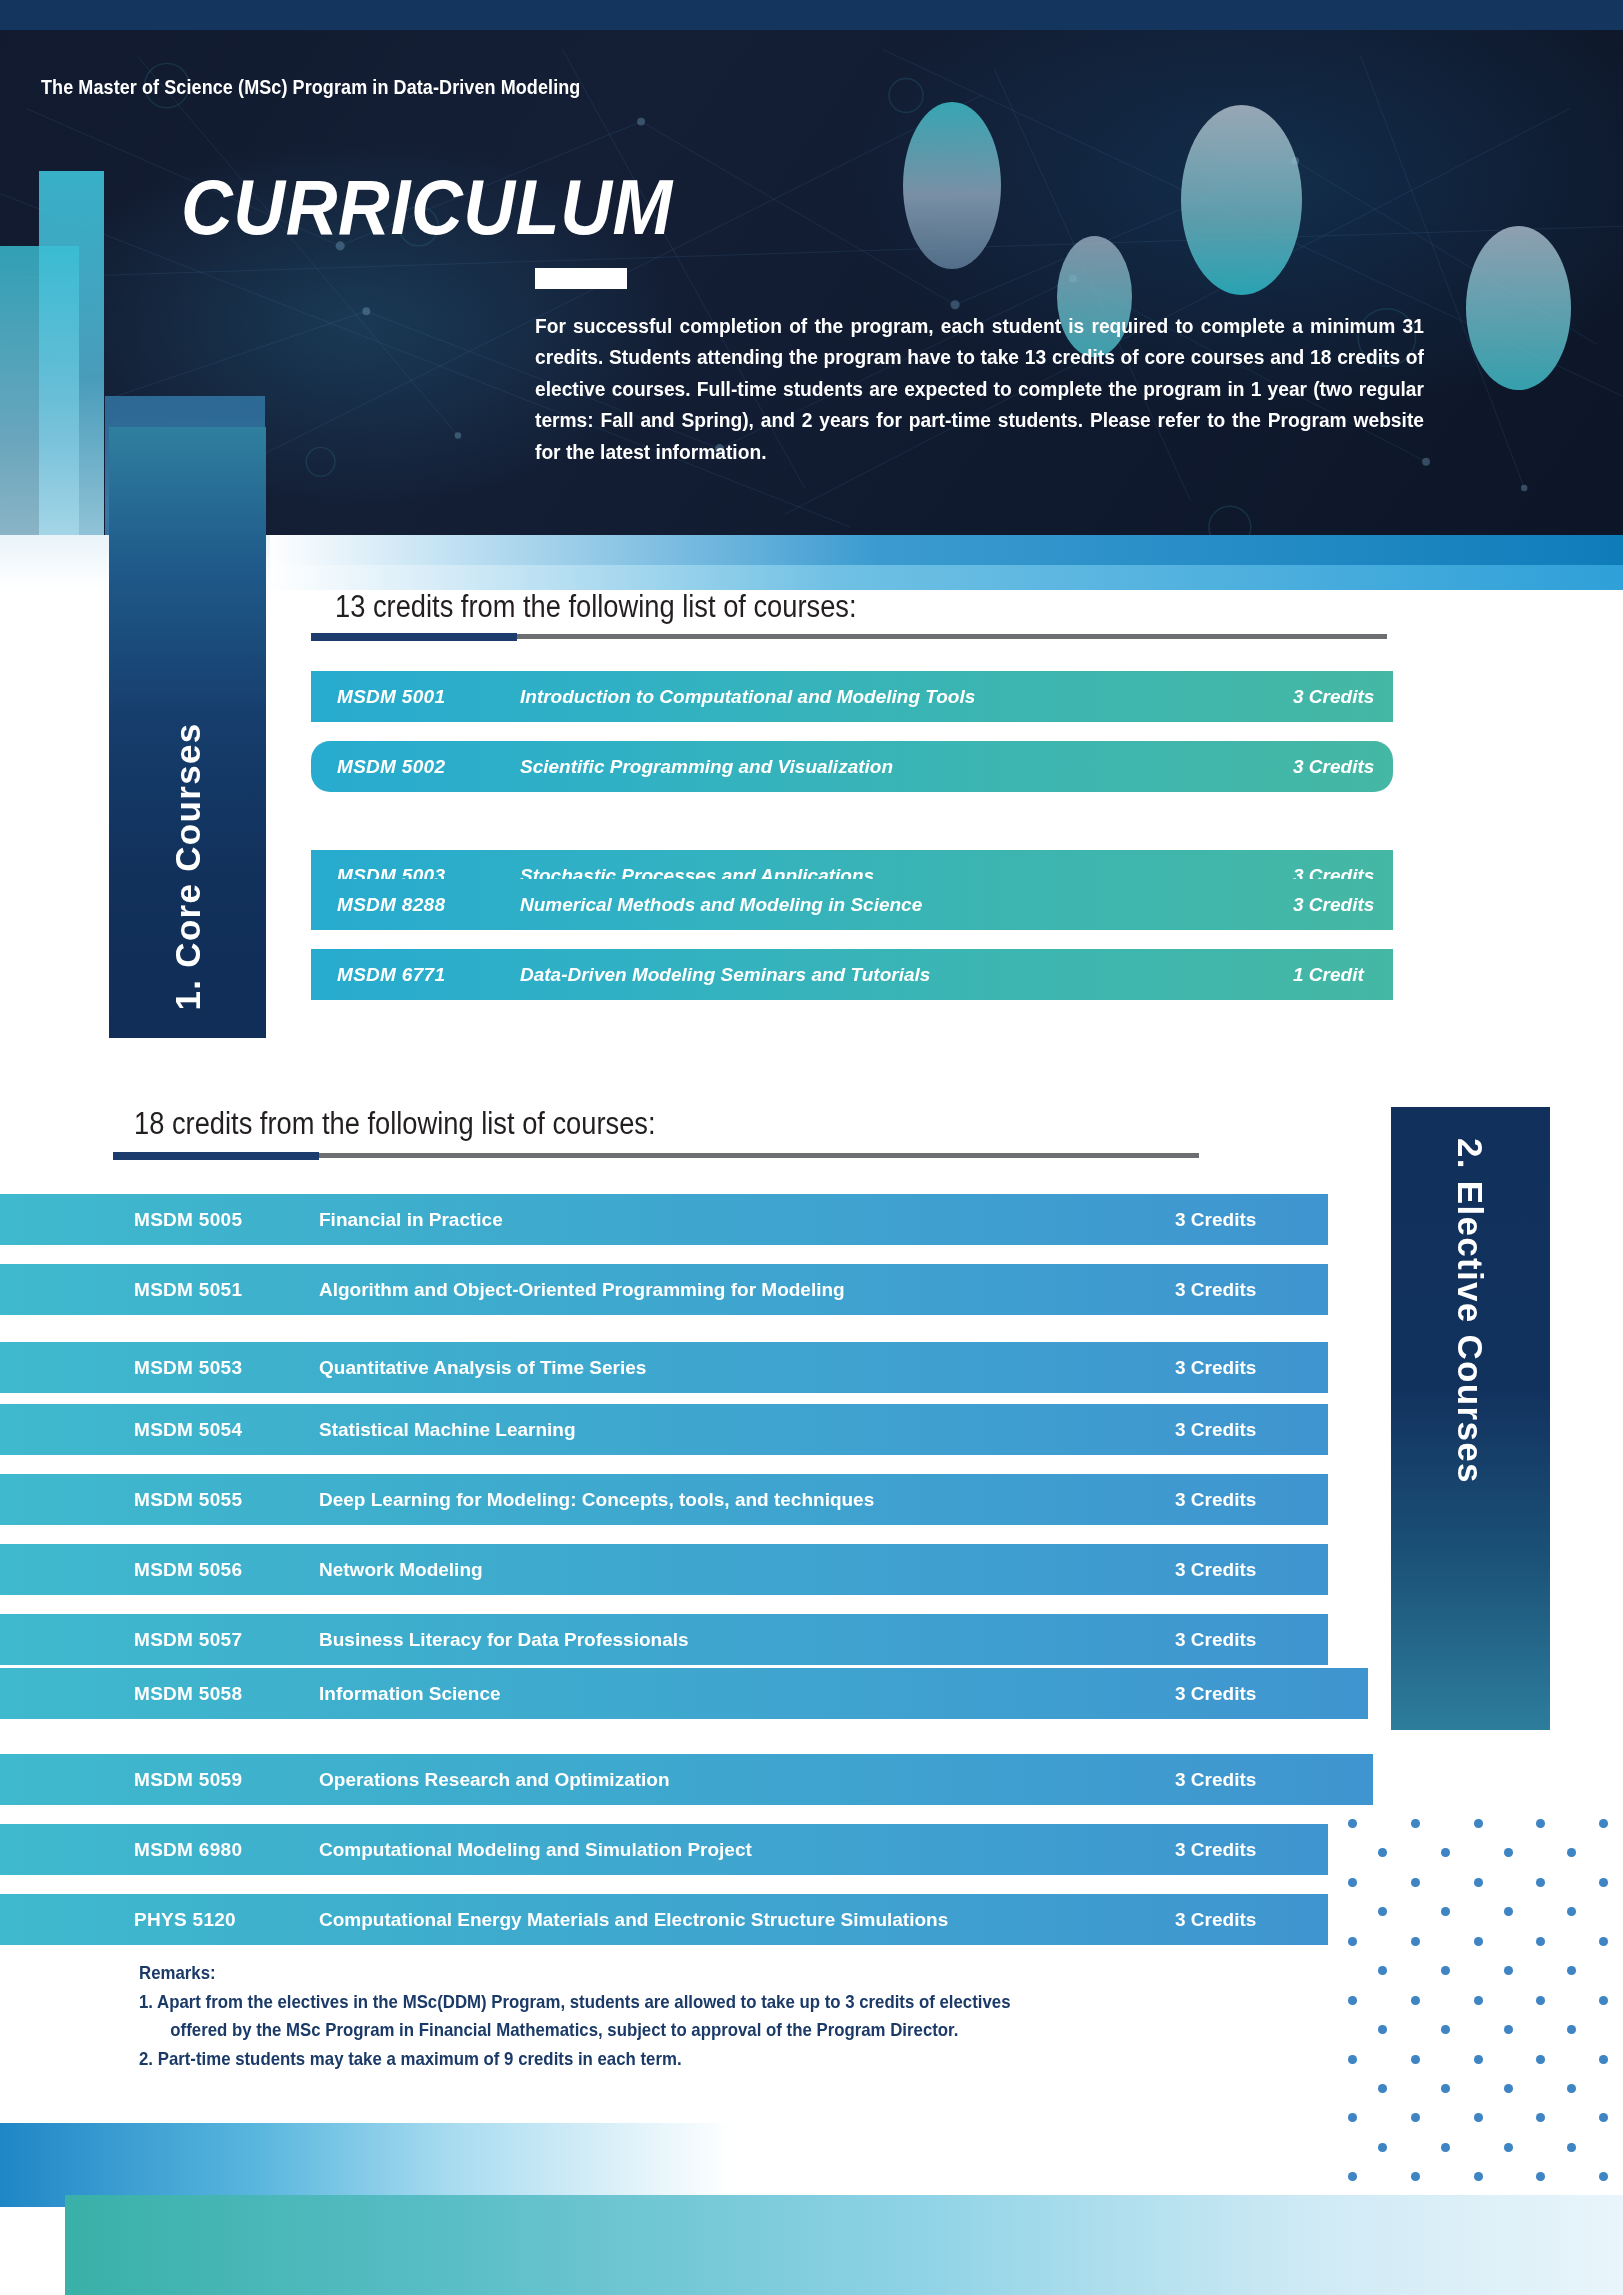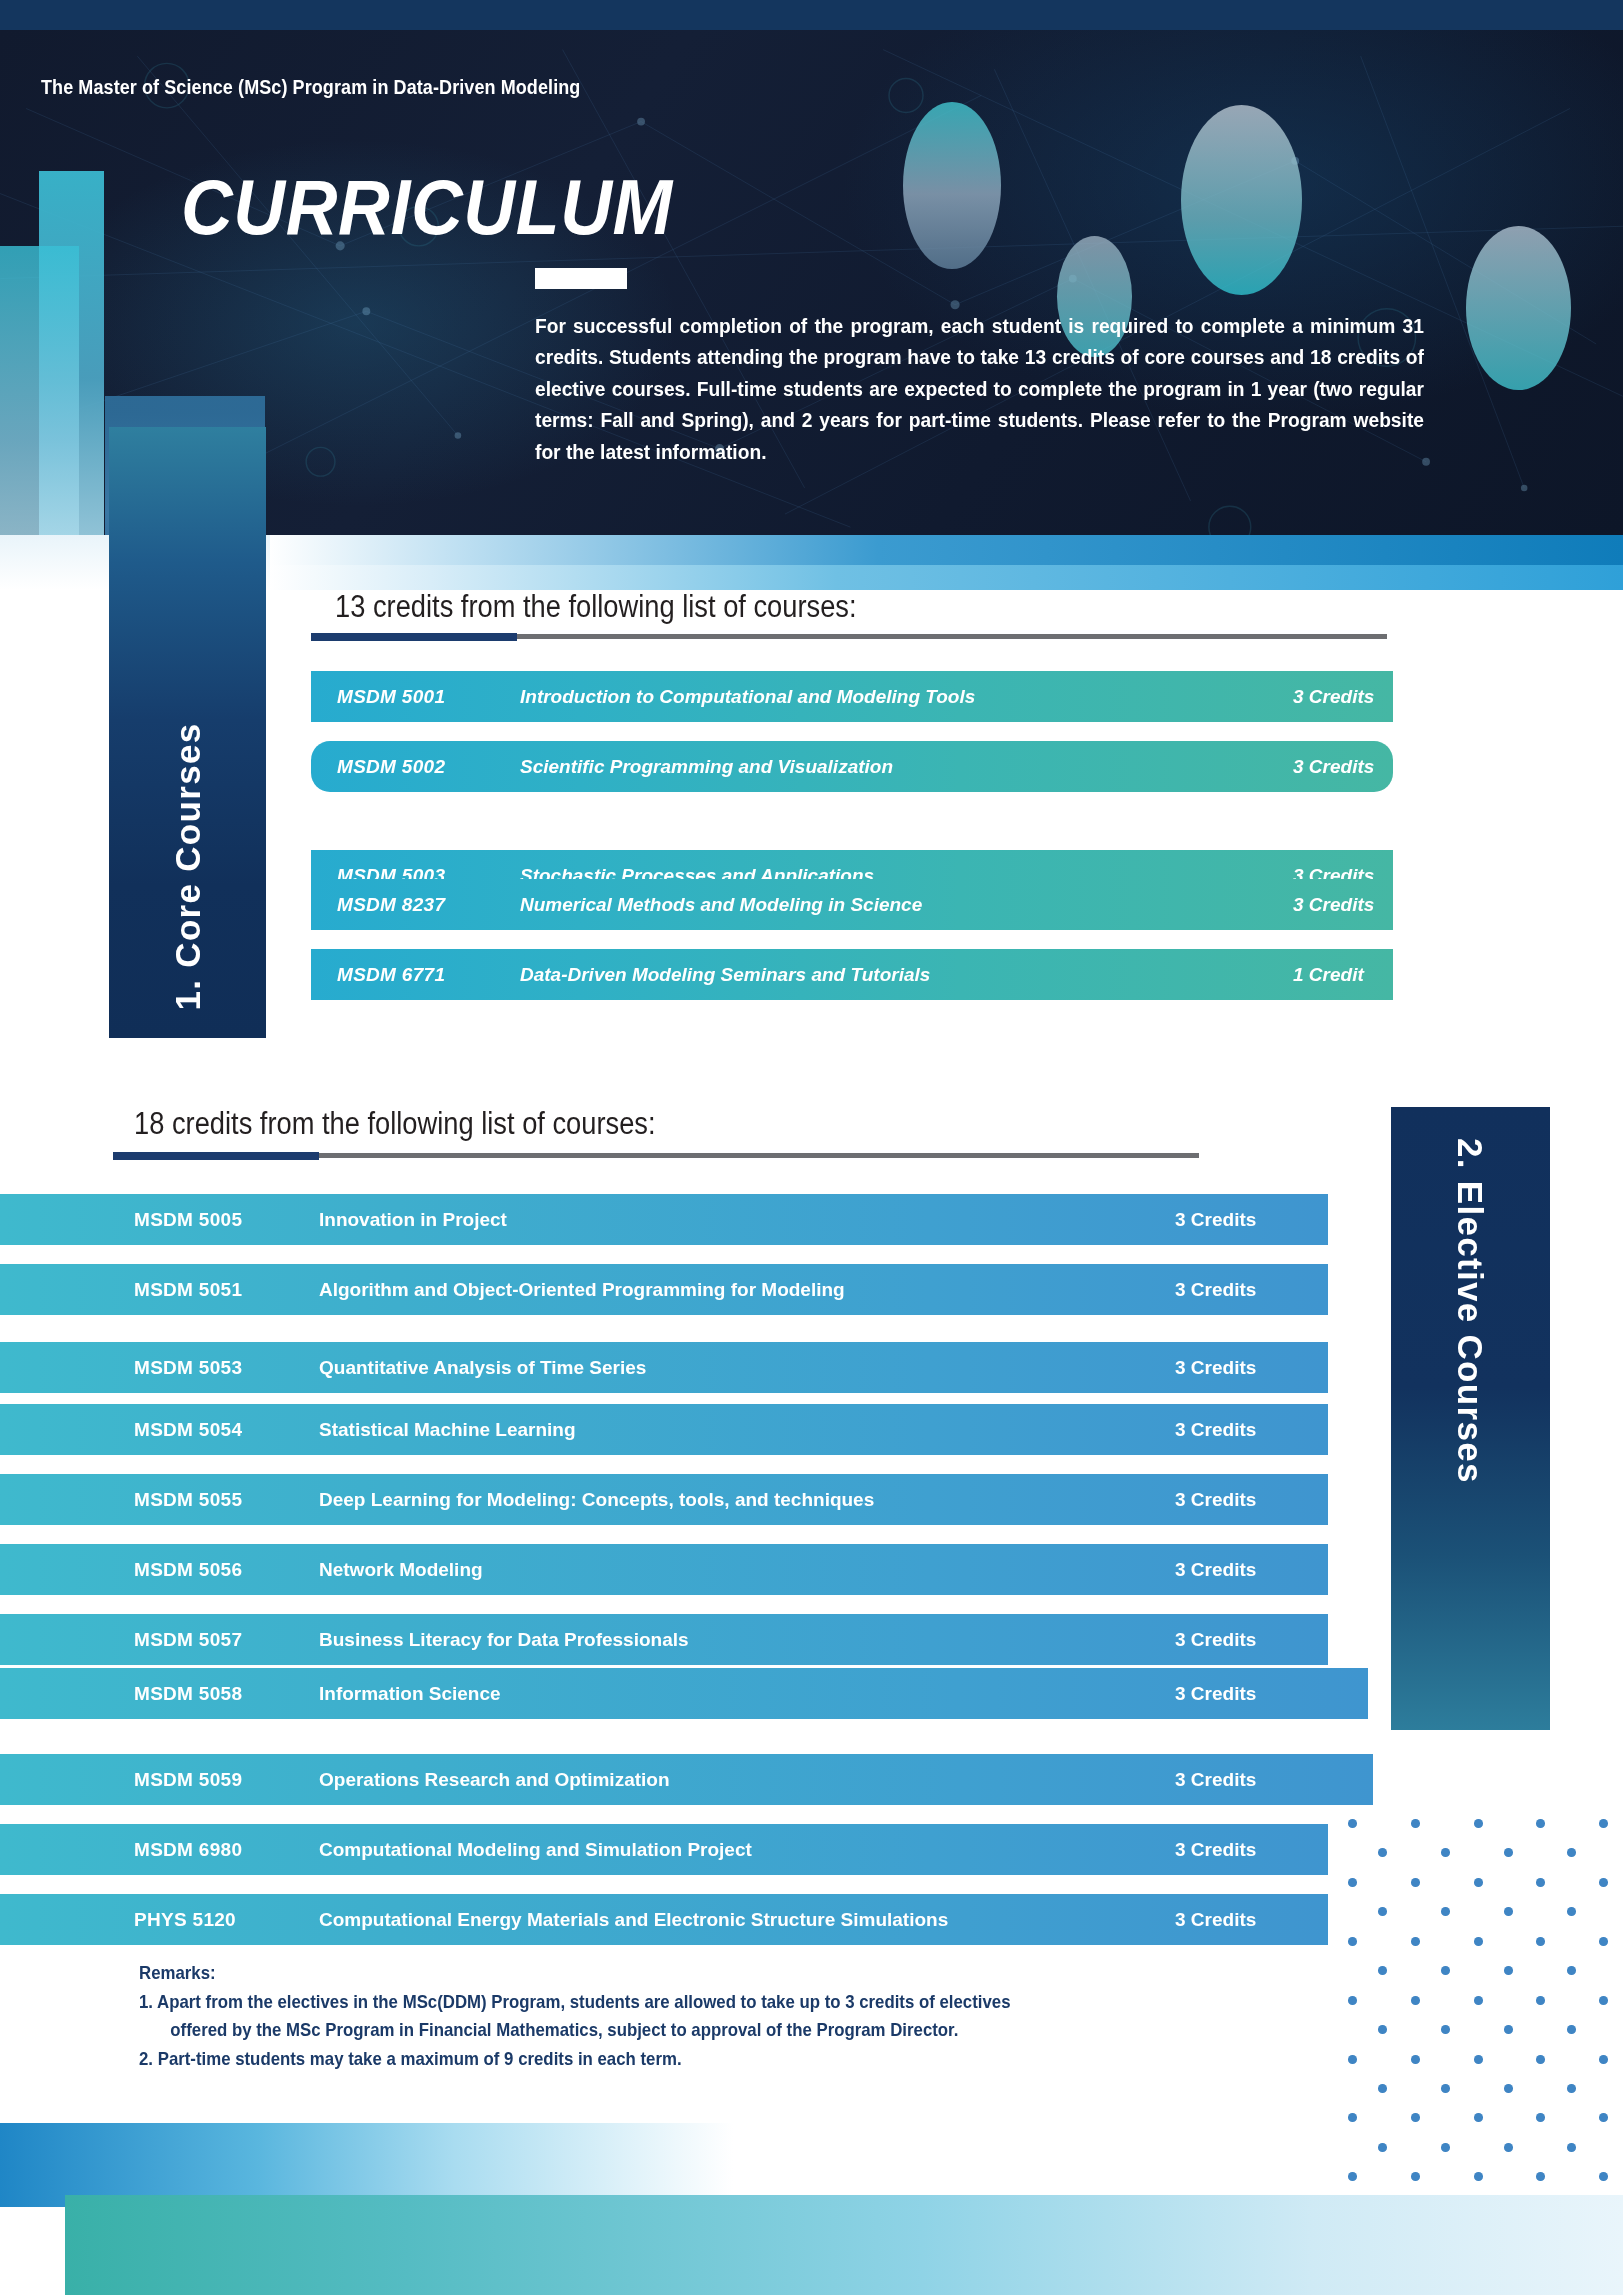--- a/index.html
+++ b/index.html
@@ -219,21 +219,21 @@
       <span class="code">MSDM 5002</span>
       <span class="title">Scientific Programming and Visualization</span>
       <span class="credit">3 Credits</span>
     </div>
     <div class="row" style="top:810px;margin-top:40px;">
       <span class="code">MSDM 5003</span>
       <span class="title">Stochastic Processes and Applications</span>
       <span class="credit">3 Credits</span>
     </div>
     <div class="row" style="top:879px;">
-      <span class="code">MSDM 8237</span>
+      <span class="code">MSDM 8288</span>
       <span class="title">Numerical Methods and Modeling in Science</span>
       <span class="credit">3 Credits</span>
     </div>
     <div class="row" style="top:949px;">
       <span class="code">MSDM 6771</span>
       <span class="title">Data-Driven Modeling Seminars and Tutorials</span>
       <span class="credit">1 Credit</span>
     </div>
   </div>
 
@@ -243,21 +243,21 @@
 
   <div class="sec-head" style="left:134px;top:1106px;">18 credits from the following list of courses:</div>
   <div class="rulebar" style="left:113px;top:1152px;width:1086px;">
     <div class="navy" style="width:206px;"></div>
     <div class="grey" style="left:206px;width:880px;"></div>
   </div>
 
   <div class="rows elect-rows">
     <div class="row" style="top:1194px;">
       <span class="code">MSDM 5005</span>
-      <span class="title">Innovation in Project</span>
+      <span class="title">Financial in Practice</span>
       <span class="credit">3 Credits</span>
     </div>
     <div class="row" style="top:1264px;">
       <span class="code">MSDM 5051</span>
       <span class="title">Algorithm and Object-Oriented Programming for Modeling</span>
       <span class="credit">3 Credits</span>
     </div>
     <div class="row" style="top:1342px;text-decoration:underline;">
       <span class="code">MSDM 5053</span>
       <span class="title">Quantitative Analysis of Time Series</span>

